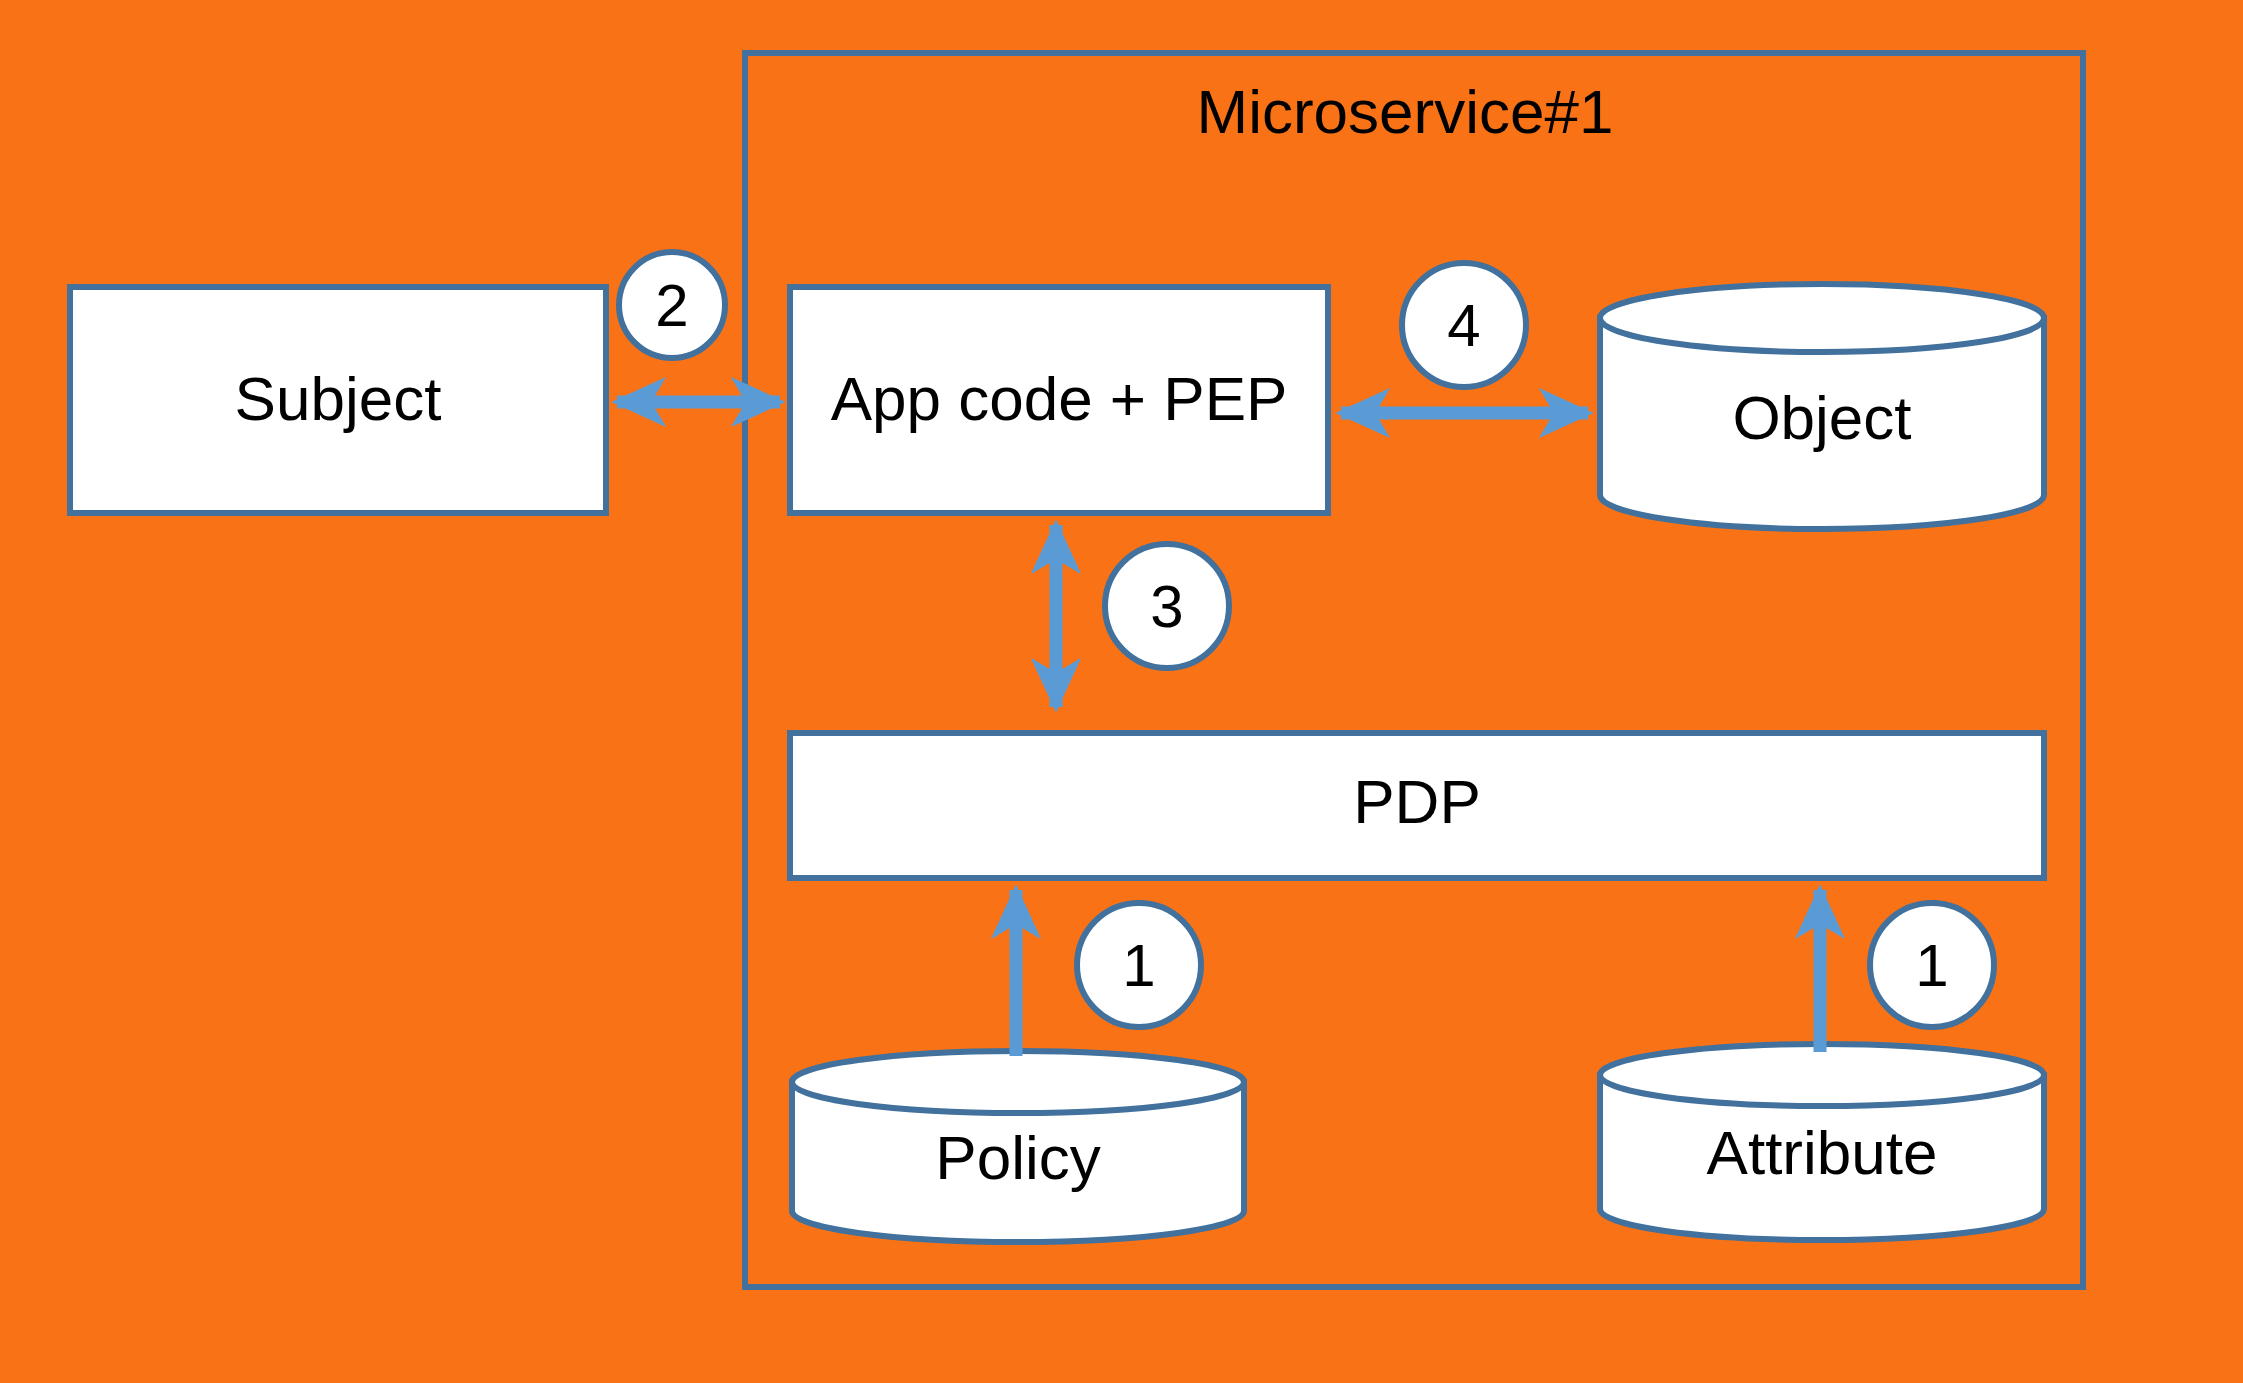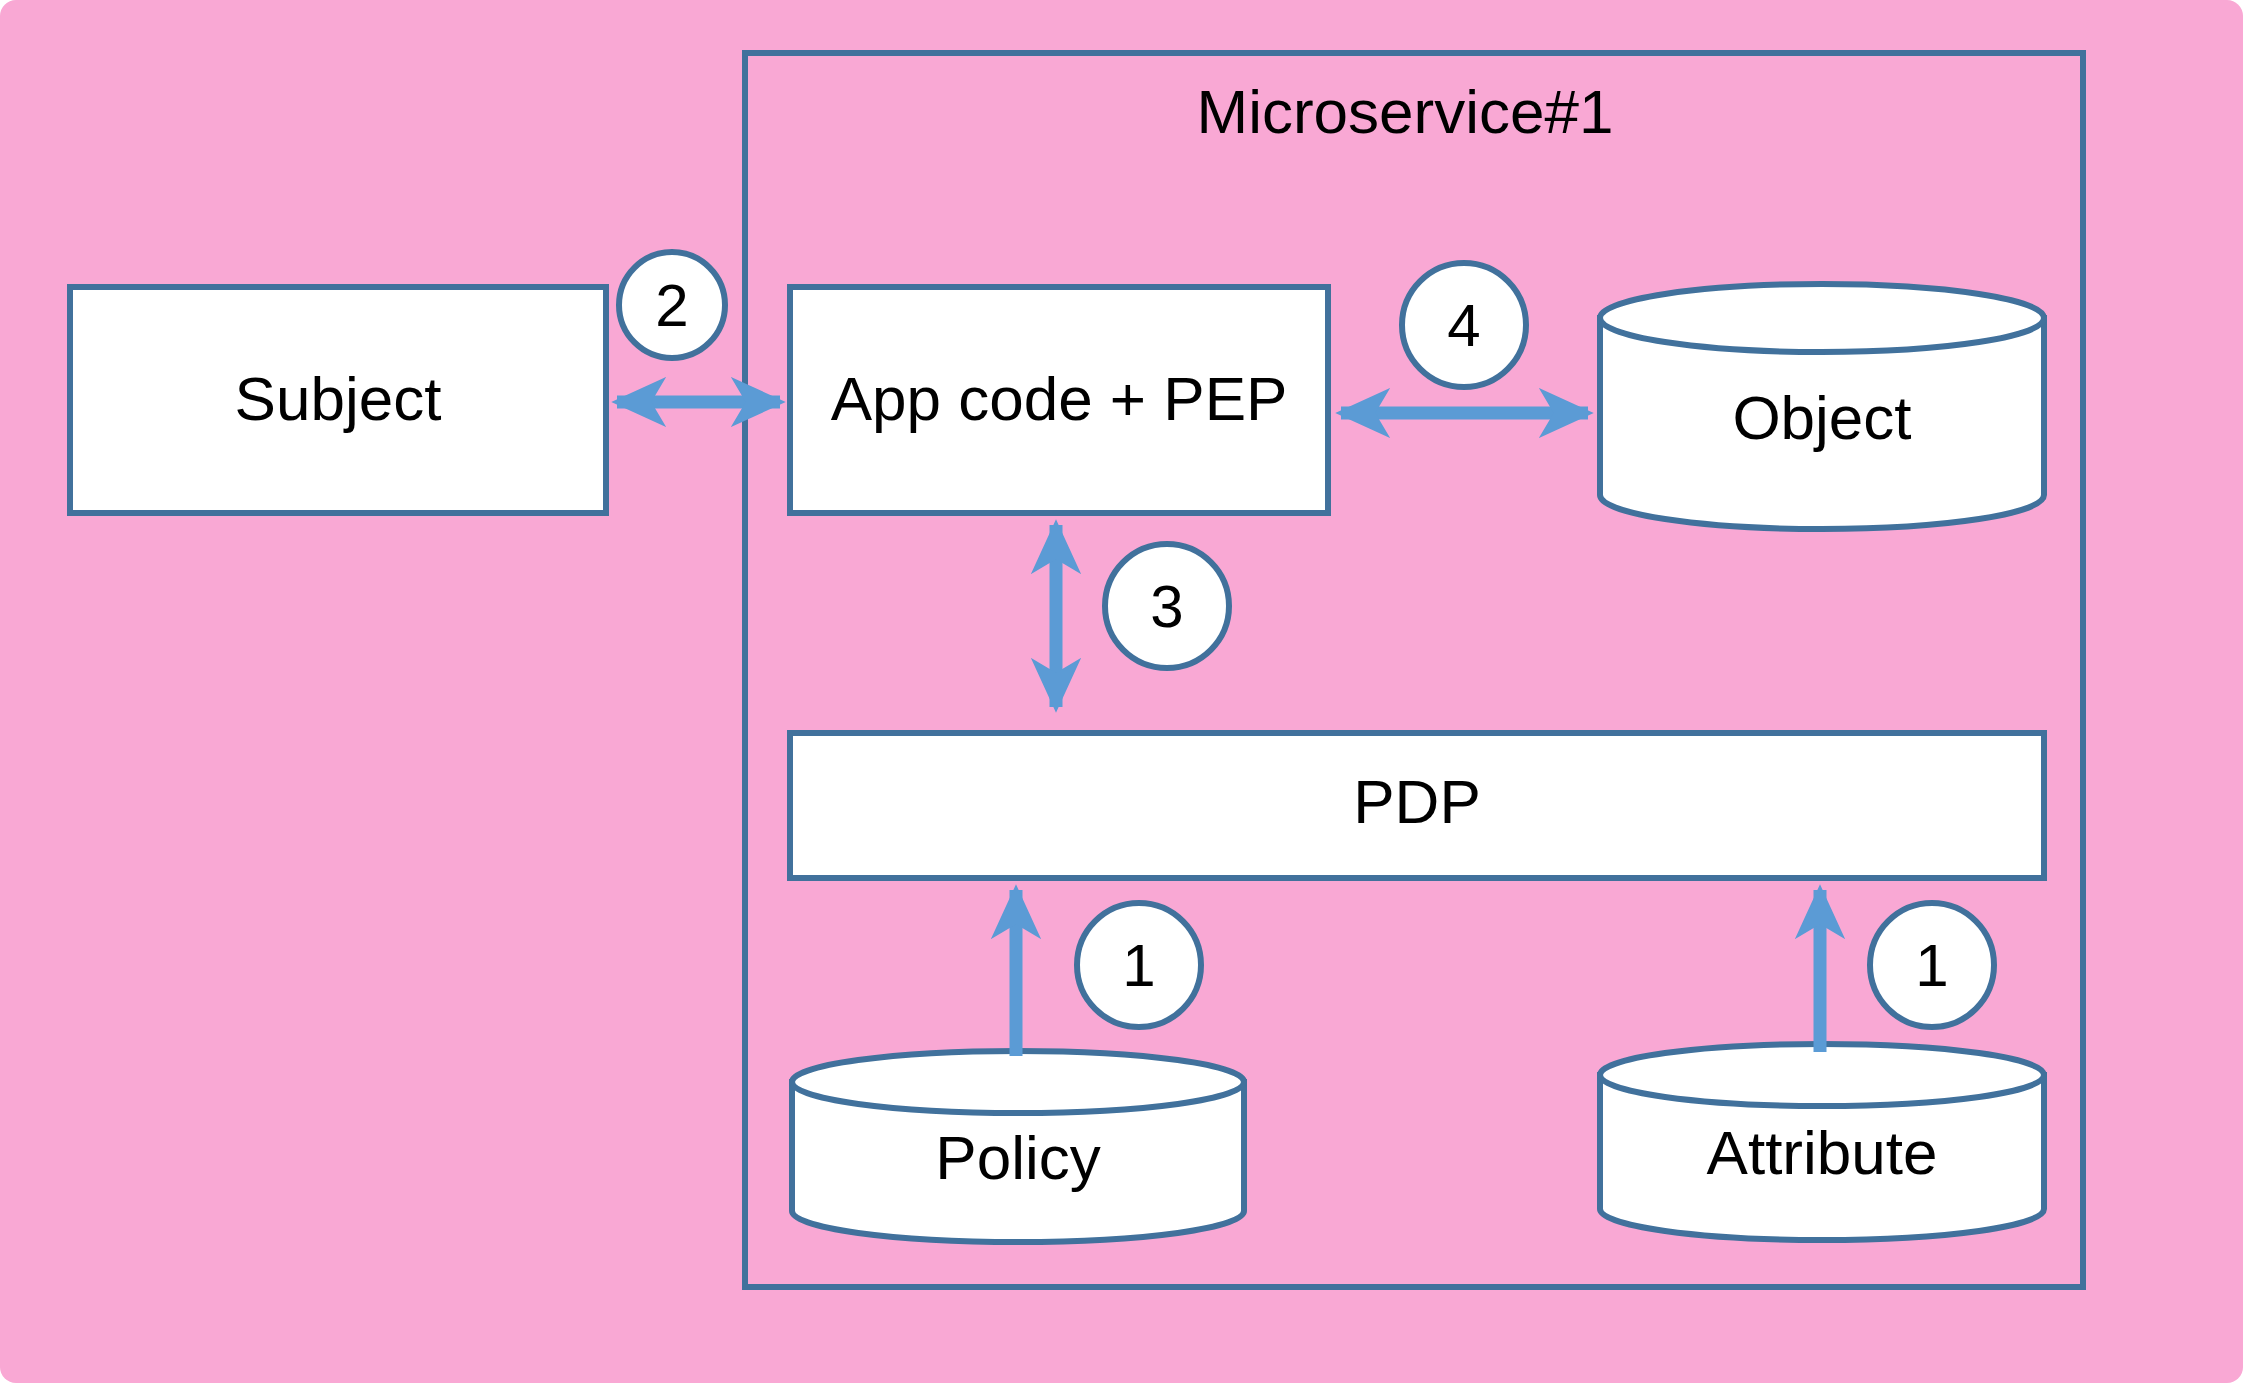--- a/index.html
+++ b/index.html
@@ -11,22 +11,21 @@
   body {
     width: 2243px;
     height: 1383px;
     font-family: "Liberation Sans", "DejaVu Sans", sans-serif;
     overflow: hidden;
   }
   #canvas {
     position: relative;
     width: 2243px;
     height: 1383px;
-    background: #f9a8d4;
-    border-radius: 16px;
+    background: #f97316;
   }
   svg#diagram {
     position: absolute;
     left: 0;
     top: 0;
     width: 2243px;
     height: 1383px;
   }
   .node-label {
     font-family: "Liberation Sans", "DejaVu Sans", sans-serif;

